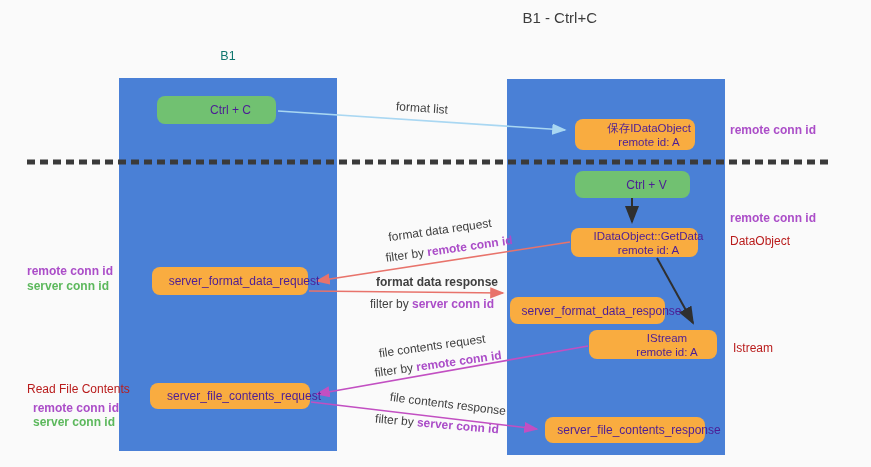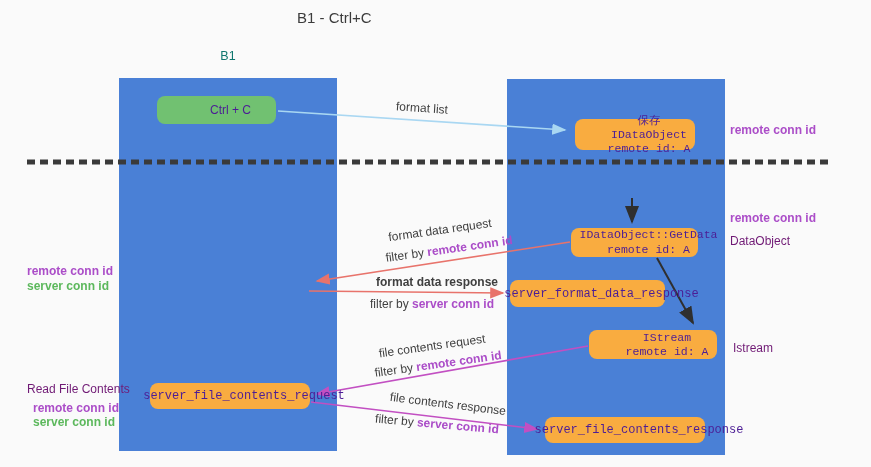--- a/index.html
+++ b/index.html
@@ -8,21 +8,21 @@
   .canvas {
     position: relative;
     width: 871px;
     height: 467px;
     background: #fafafa;
     overflow: hidden;
   }
   .title {
     position: absolute;
     left: 297px; top: 7px; width: 300px;
-    text-align: left;
+    text-align: right;
     font-size: 15px;
     color: #3c3c3c;
     line-height: 21px;
   }
   .col-header {
     position: absolute;
     top: 49px; width: 218px;
     text-align: center;
     font-size: 12.5px;
     color: #0f766e;
@@ -48,37 +48,37 @@
     display: flex;
     flex-direction: column;
     align-items: center;
     justify-content: center;
     text-align: center;
     color: #4c1d95;
     border-radius: 8px;
     padding-left: 28px;
   }
   .node.green  { background: #71c171; font-size: 12px; }
-  .node.orange { background: #f9ac40; font-family: Liberation Mono, monospace; }
+  .node.orange { background: #f9ac40; }
   .node .l1, .node .l2 { line-height: 14px; font-size: 11.5px; }
   .node.single { font-size: 12px; }
   .alabel {
     position: absolute;
     z-index: 3;
     white-space: nowrap;
     font-size: 12px;
     color: #3f3f3f;
   }
   .hl-purple { color: #ab4dc8; font-weight: bold; }
   .side-label {
     position: absolute;
     z-index: 3;
     white-space: nowrap;
     font-size: 12px;
-    color: #701a75;
+    color: #b91c1c;
   }
   .side-label.purple { color: #ab4dc8; font-weight: bold; }
   .side-label.green  { color: #5cb85c; font-weight: bold; }
   .lh { line-height: 15px; }
 </style>
 </head>
 <body>
 
 <div class="canvas">
 
@@ -118,28 +118,30 @@
     <line x1="311" y1="402" x2="537" y2="429" stroke="#c24fc2" stroke-width="1.6" marker-end="url(#m-mag)"></line>
   </svg>
 
   <div class="node green single" style="left:157px; top:96px; width:119px; height:28px;">Ctrl + C</div>
 
   <div class="node orange" style="left:575px; top:119px; width:120px; height:31px;">
     <div class="l1">保存IDataObject</div>
     <div class="l2">remote id: A</div>
   </div>
 
+  <div class="node green single" style="left:575px; top:171px; width:115px; height:27px;">Ctrl + V</div>
 
-  <div class="node orange" style="left:571px; top:228px; width:127px; height:29px;justify-content:space-between;">
+  <div class="node orange" style="left:571px; top:228px; width:127px; height:29px;">
     <div class="l1">IDataObject::GetData</div>
     <div class="l2">remote id: A</div>
   </div>
 
+  <div class="node orange single" style="left:152px; top:267px; width:156px; height:28px;">server_format_data_request</div>
 
-  <div class="node orange single" style="left:510px; top:280px; width:155px; height:27px;">server_format_data_response</div>
+  <div class="node orange single" style="left:510px; top:297px; width:155px; height:27px;">server_format_data_response</div>
 
   <div class="node orange" style="left:589px; top:330px; width:128px; height:29px;">
     <div class="l1">IStream</div>
     <div class="l2">remote id: A</div>
   </div>
 
   <div class="node orange single" style="left:150px; top:383px; width:160px; height:26px;">server_file_contents_request</div>
 
   <div class="node orange single" style="left:545px; top:417px; width:160px; height:26px;">server_file_contents_response</div>
 

